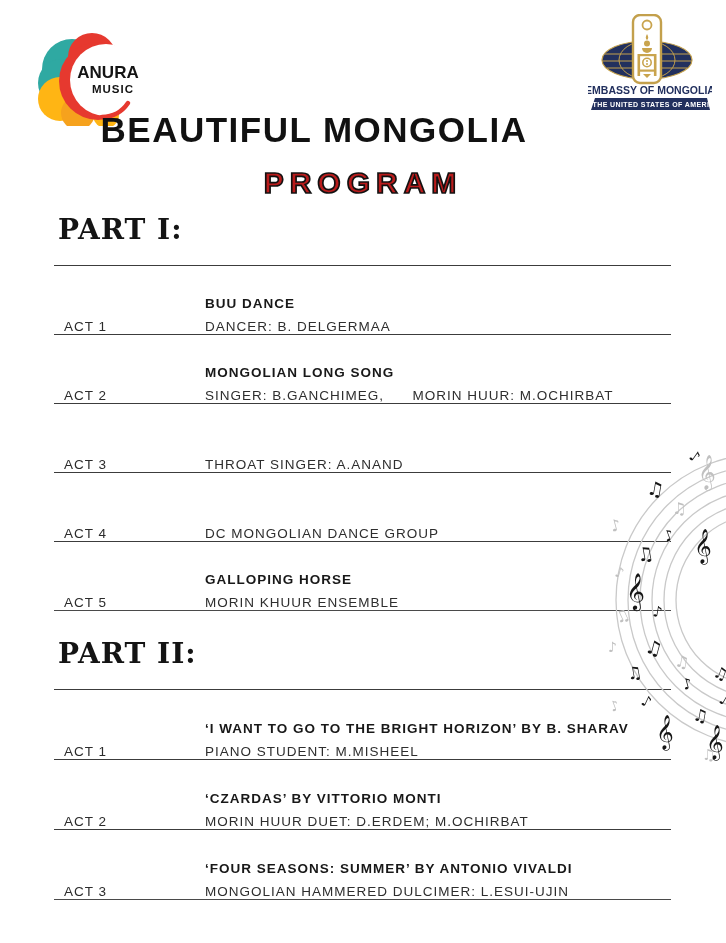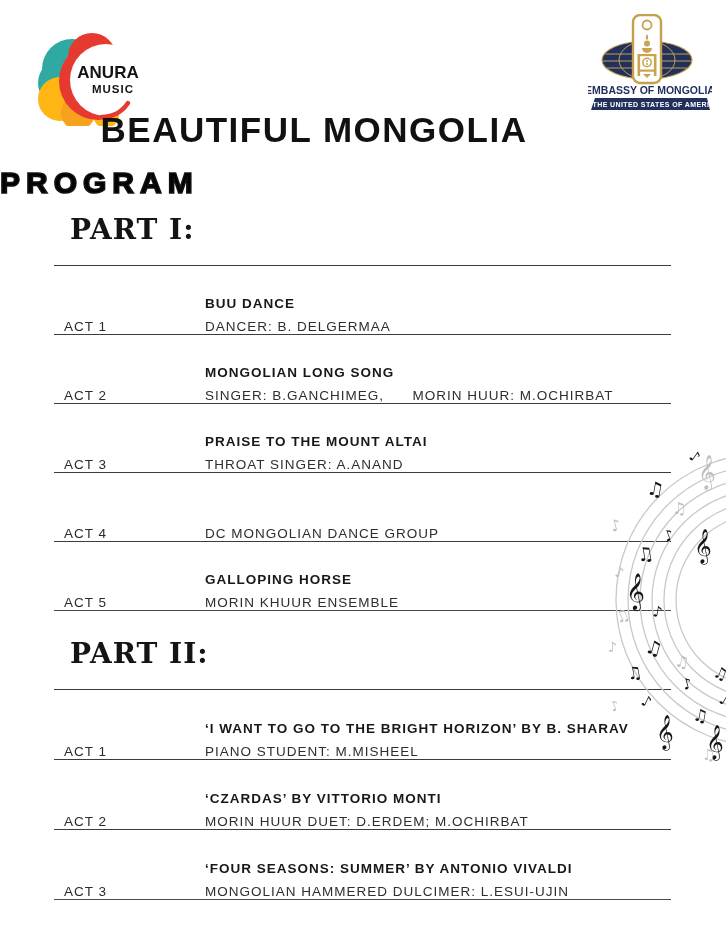--- a/index.html
+++ b/index.html
@@ -19,33 +19,34 @@
 
   
   .main-title{
     position:absolute;top:110px;left:0;width:628px;
     text-align:center;
     font-size:35px;font-weight:800;letter-spacing:1.5px;
     color:#111111;
   }
   .subtitle{
     position:absolute;top:166px;left:0;width:726px;
+    text-align:center;
     font-size:30px;font-weight:800;letter-spacing:6px;
-    color:#000000;
+    color:#b91c1c;
     -webkit-text-stroke:1.7px #111111;
     text-stroke:1.7px #111111;
   }
 
   
   .content{position:absolute;top:212px;left:54px;width:617px;}
   .part-heading{
     font-family:"DejaVu Serif","Liberation Serif",serif;
     font-weight:700;font-size:28px;letter-spacing:1px;
     color:#141414;
-    margin:0 0 0 16px;
+    margin:0 0 0 4px;
     line-height:36px;
   }
   .part-heading.second{margin-top:25px;}
   .acts{margin-top:17px;border-bottom:1.6px solid #4a4a4a;}
   .act-row{
     display:flex;align-items:flex-end;
     height:69px;
     border-top:1.6px solid #3c3c3c;
     box-sizing:border-box;
   }
@@ -134,21 +135,20 @@
       <div class="act-row">
         <div class="act-label">ACT 2</div>
         <div class="act-info">
           <div class="act-title">MONGOLIAN LONG SONG</div>
           <div class="act-detail">SINGER: B.GANCHIMEG,      MORIN HUUR: M.OCHIRBAT</div>
         </div>
       </div>
       <div class="act-row">
         <div class="act-label">ACT 3</div>
         <div class="act-info">
-          <div class="act-title">PRAISE TO THE MOUNT ALTAI</div>
           <div class="act-detail">THROAT SINGER: A.ANAND</div>
         </div>
       </div>
       <div class="act-row">
         <div class="act-label">ACT 4</div>
         <div class="act-info">
           <div class="act-detail">DC MONGOLIAN DANCE GROUP</div>
         </div>
       </div>
       <div class="act-row">

